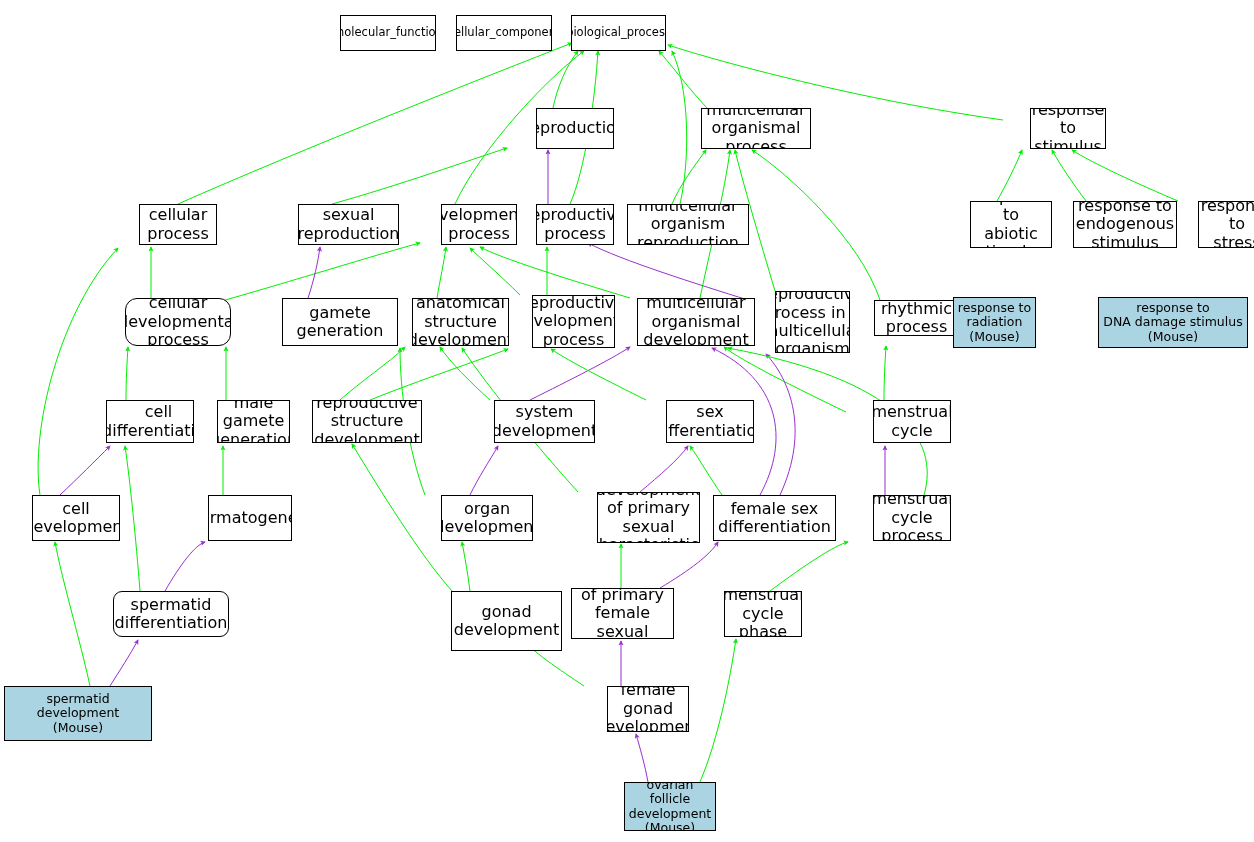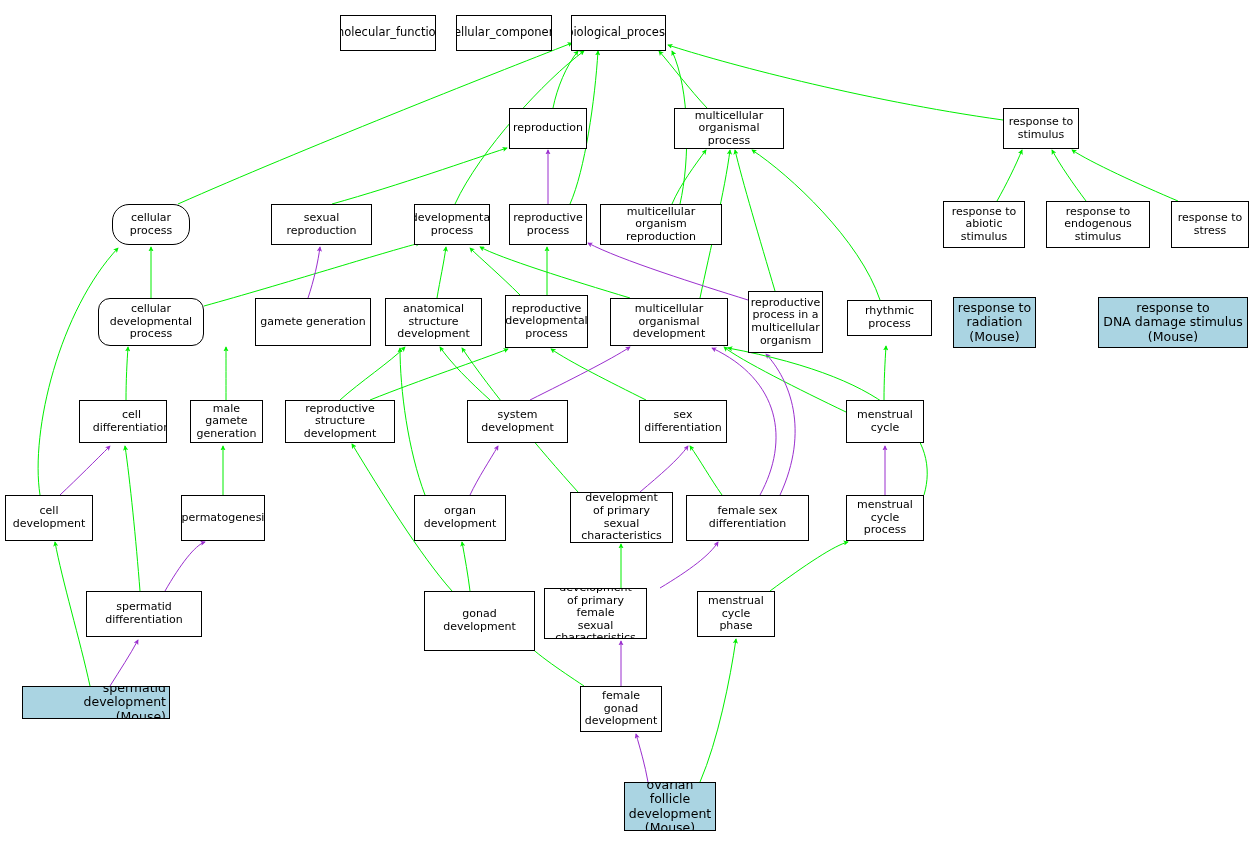--- a/index.html
+++ b/index.html
@@ -36,21 +36,22 @@
     justify-content: center;
     text-align: center;
     line-height: 1.15;
     color: #000000;
     overflow: hidden;
   }
   .go-node.ontology-root {
     font-size: 11.5px;
   }
   .go-node.plain {
-    font-size: 11px;
+    font-size: 16px;
+    margin-left: 27px;
   }
   .go-node.highlight {
     background: #aad4e2;
     font-size: 12.5px;
   }
   .go-node .node-label {
     display: block;
     white-space: pre-line;
     padding: 0 3px;
   }
@@ -143,21 +144,21 @@
         <span class="node-label">reproduction</span>
       </div>
       <div class="go-node plain" style="left: 674px; top: 108px; width: 110px; height: 41px;">
         <span class="node-label">multicellular
 organismal process</span>
       </div>
       <div class="go-node plain" style="left: 1003px; top: 108px; width: 76px; height: 41px;">
         <span class="node-label">response to
 stimulus</span>
       </div>
-      <div class="go-node plain" style="left: 112px; top: 204px; width: 78px; height: 41px; border-radius: 17px;">
+      <div class="go-node plain" style="left: 112px; top: 204px; width: 78px; height: 41px;">
         <span class="node-label">cellular process</span>
       </div>
       <div class="go-node plain" style="left: 271px; top: 204px; width: 101px; height: 41px;">
         <span class="node-label">sexual reproduction</span>
       </div>
       <div class="go-node plain" style="left: 414px; top: 204px; width: 76px; height: 41px;">
         <span class="node-label">developmental
 process</span>
       </div>
       <div class="go-node plain" style="left: 509px; top: 204px; width: 78px; height: 41px;">
@@ -253,36 +254,36 @@
 of primary sexual
 characteristics</span>
       </div>
       <div class="go-node plain" style="left: 686px; top: 495px; width: 123px; height: 46px;">
         <span class="node-label">female sex differentiation</span>
       </div>
       <div class="go-node plain" style="left: 846px; top: 495px; width: 78px; height: 46px;">
         <span class="node-label">menstrual cycle
 process</span>
       </div>
-      <div class="go-node plain" style="left: 86px; top: 591px; width: 116px; height: 46px;">
+      <div class="go-node plain" style="left: 86px; top: 591px; width: 116px; height: 46px; border-radius: 9px;">
         <span class="node-label">spermatid differentiation</span>
       </div>
       <div class="go-node plain" style="left: 424px; top: 591px; width: 111px; height: 60px;">
         <span class="node-label">gonad development</span>
       </div>
       <div class="go-node plain" style="left: 544px; top: 588px; width: 103px; height: 51px;">
         <span class="node-label">development
 of primary female
 sexual characteristics</span>
       </div>
       <div class="go-node plain" style="left: 697px; top: 591px; width: 78px; height: 46px;">
         <span class="node-label">menstrual cycle
 phase</span>
       </div>
-      <div class="go-node highlight" style="left: 22px; top: 686px; width: 148px; height: 33px; text-align: right;">
+      <div class="go-node highlight" style="left: 4px; top: 686px; width: 148px; height: 55px;">
         <span class="node-label">spermatid development
 (Mouse)</span>
       </div>
       <div class="go-node plain" style="left: 580px; top: 686px; width: 82px; height: 46px;">
         <span class="node-label">female gonad
 development</span>
       </div>
       <div class="go-node highlight" style="left: 624px; top: 782px; width: 92px; height: 49px;">
         <span class="node-label">ovarian follicle
 development

